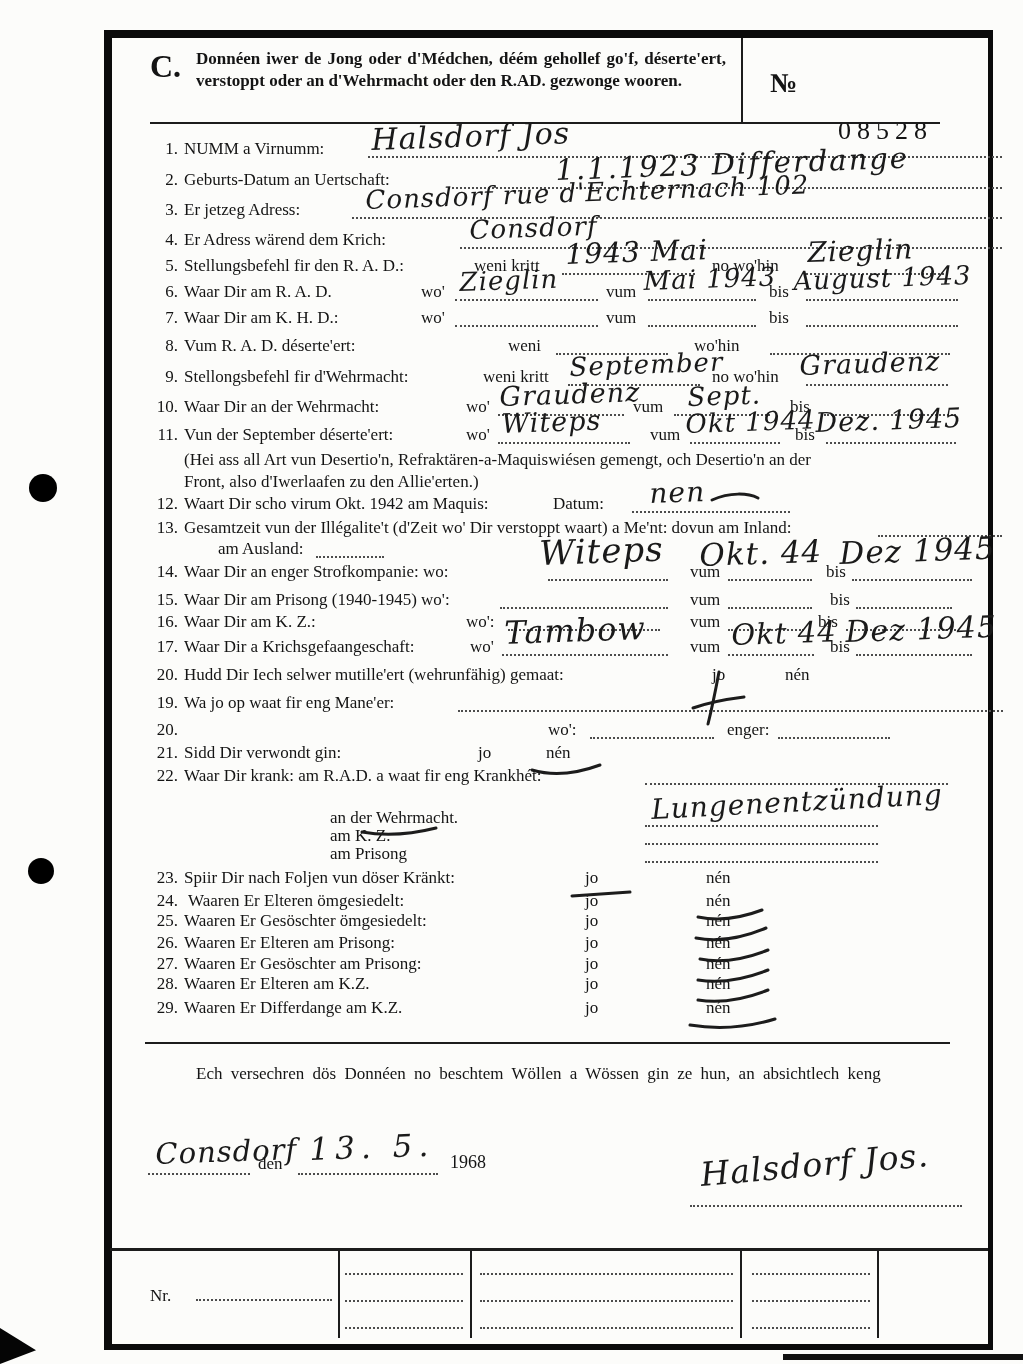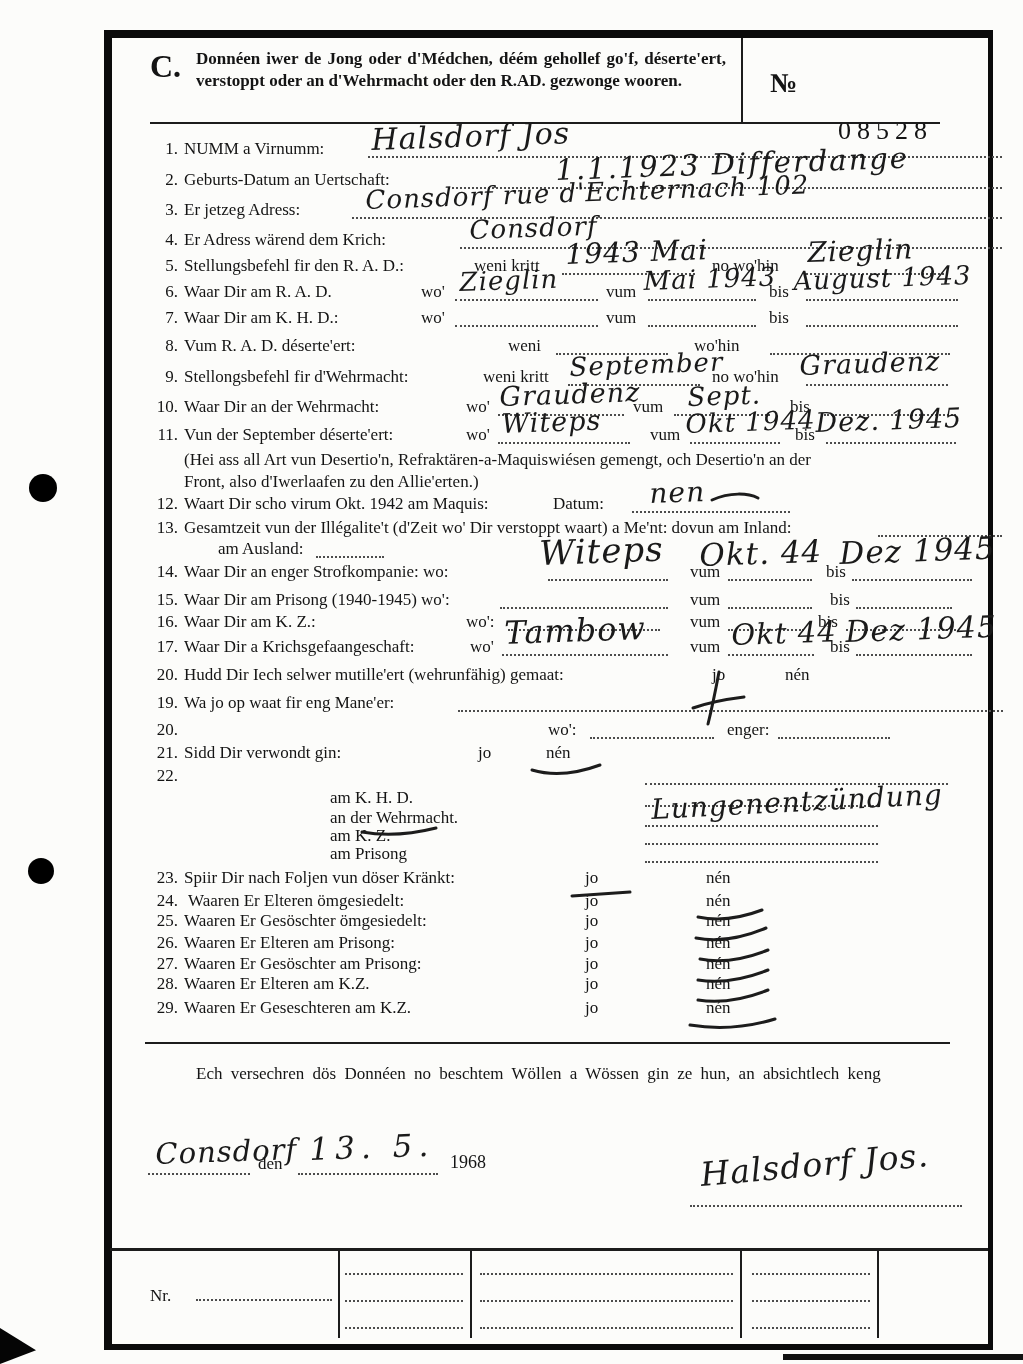--- a/index.html
+++ b/index.html
@@ -244,25 +244,22 @@
 
   <div class="row" style="top:743px">
     <span class="num">21.</span>
     <span style="left:184px">Sidd Dir verwondt gin:</span>
     <span style="left:478px">jo</span>
     <span style="left:546px">nén</span>
   </div>
 
   <div class="row" style="top:766px">
     <span class="num">22.</span>
+    <span style="left:184px">Waar Dir krank: am R.A.D. a waat fir eng Krankhét:</span>
     <span class="dots" style="left:645px;width:303px"></span>
-  </div>
-  <div class="row" style="top:788px">
-    <span style="left:330px">am K. H. D.</span>
-    <span class="dots" style="left:645px;width:233px"></span>
   </div>
   <div class="row" style="top:808px">
     <span style="left:330px">an der Wehrmacht.</span>
     <span class="dots" style="left:645px;width:233px"></span>
   </div>
   <div class="row" style="top:826px">
     <span style="left:330px">am K. Z.</span>
     <span class="dots" style="left:645px;width:233px"></span>
   </div>
   <div class="row" style="top:844px">
@@ -302,21 +299,21 @@
     <span style="left:706px">nén</span>
   </div>
   <div class="row" style="top:974px">
     <span class="num">28.</span>
     <span style="left:184px">Waaren Er Elteren am K.Z.</span>
     <span style="left:585px">jo</span>
     <span style="left:706px">nén</span>
   </div>
   <div class="row" style="top:998px">
     <span class="num">29.</span>
-    <span style="left:184px">Waaren Er Geseschteren am K.Z.</span>
+    <span style="left:184px">Waaren Er Differdange am K.Z.</span>
     <span style="left:585px">jo</span>
     <span style="left:706px">nén</span>
   </div>
 
   <div class="hline" style="left:145px;top:1042px;width:805px;height:2px;"></div>
   <div class="decl" style="left:196px;top:1064px;">Ech versechren dös Donnéen no beschtem Wöllen a Wössen gin ze hun, an absichtlech keng</div>
 
   <div class="pdots" style="left:148px;top:1158px;width:102px;"></div>
   <div class="abs hw" style="left:156px;top:1140px;font-size:29px;">Consdorf</div>
   <div class="abs" style="left:258px;top:1154px;">den</div>

